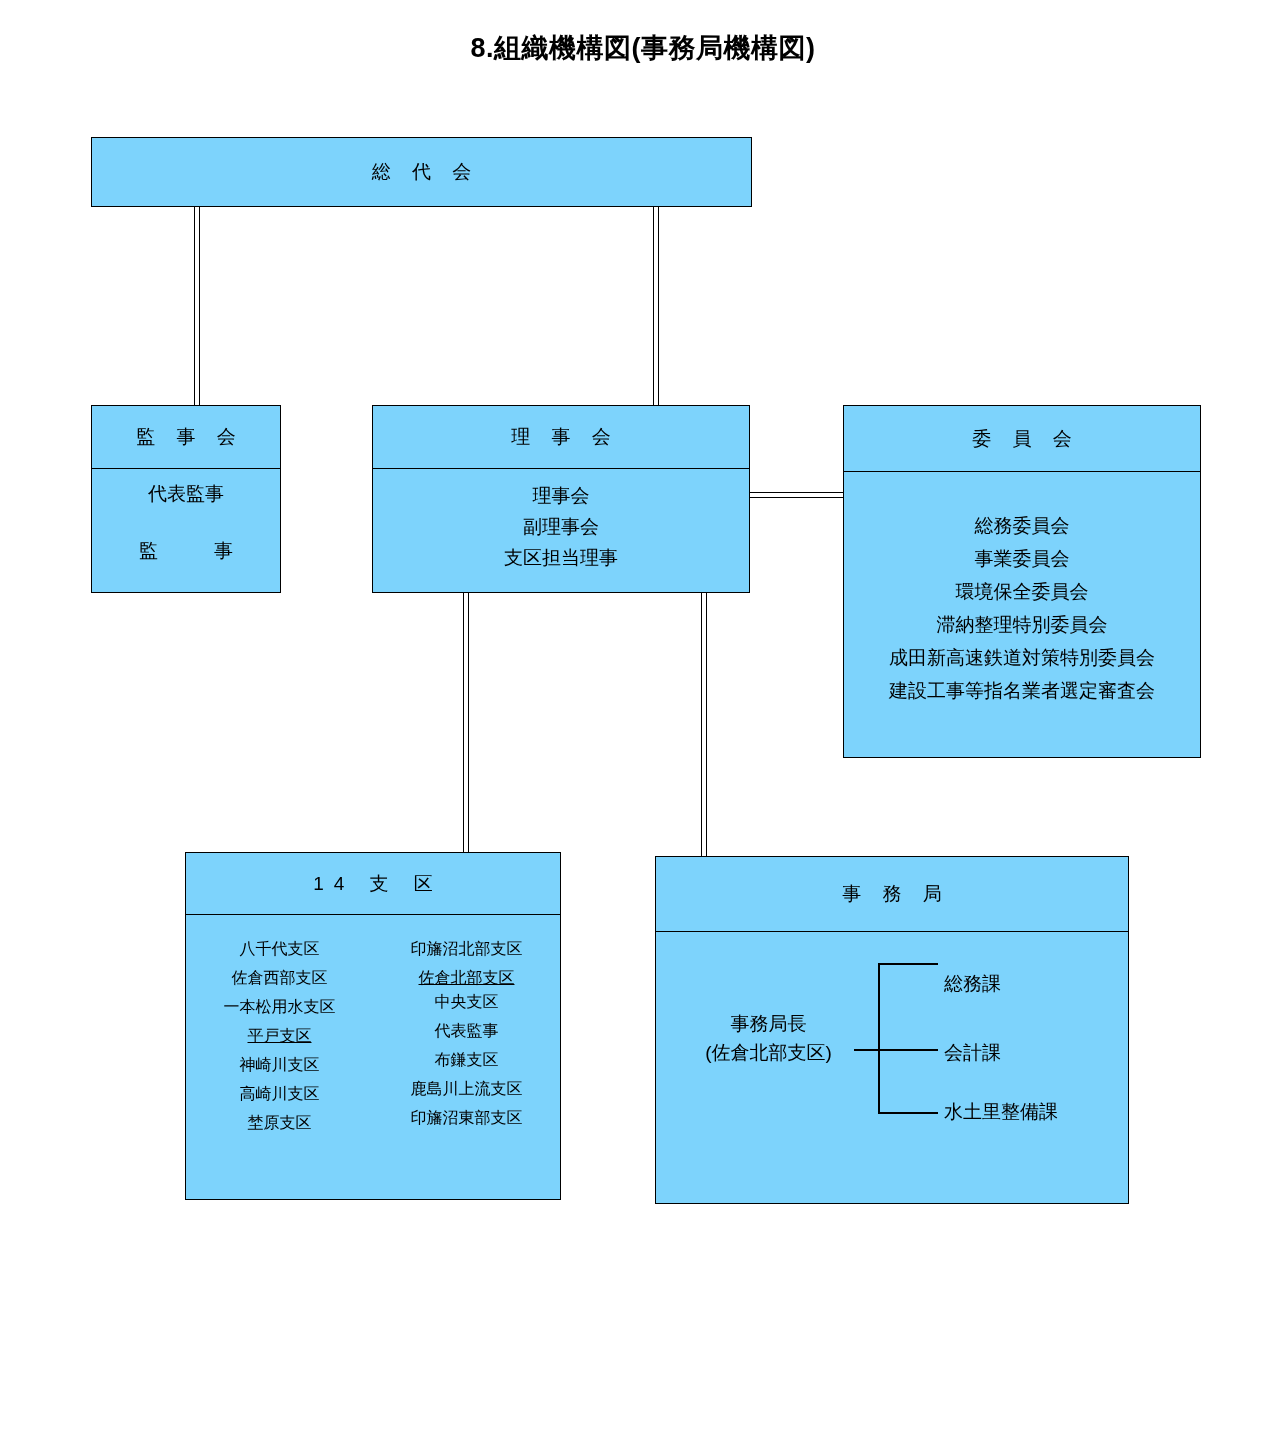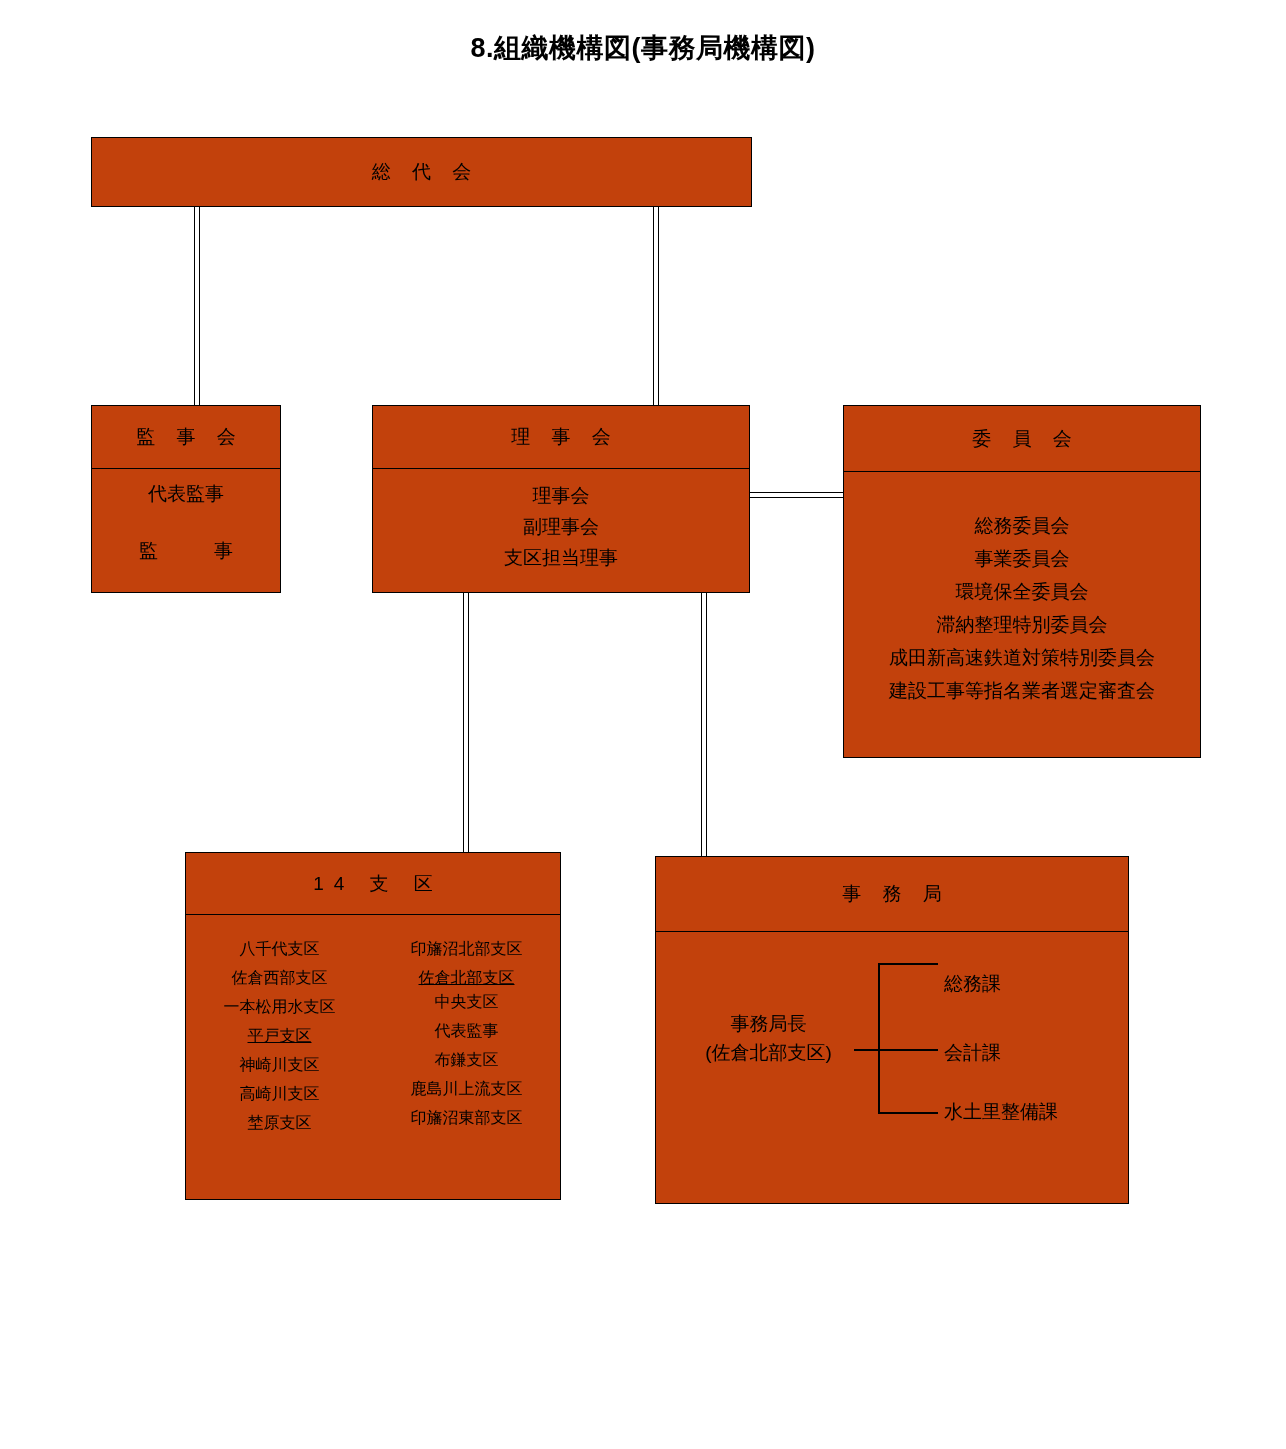--- a/index.html
+++ b/index.html
@@ -26,21 +26,21 @@
     text-align: center;
     font-size: 27px;
     font-weight: bold;
     letter-spacing: 0.5px;
   }
   
   .box {
     position: absolute;
     box-sizing: border-box;
     border: 1.6px solid #000000;
-    background: #c2410c;
+    background: #7dd3fc;
   }
   .box-header {
     position: absolute;
     left: 0;
     right: 0;
     box-sizing: border-box;
     display: flex;
     align-items: center;
     justify-content: center;
     font-size: 19px;

